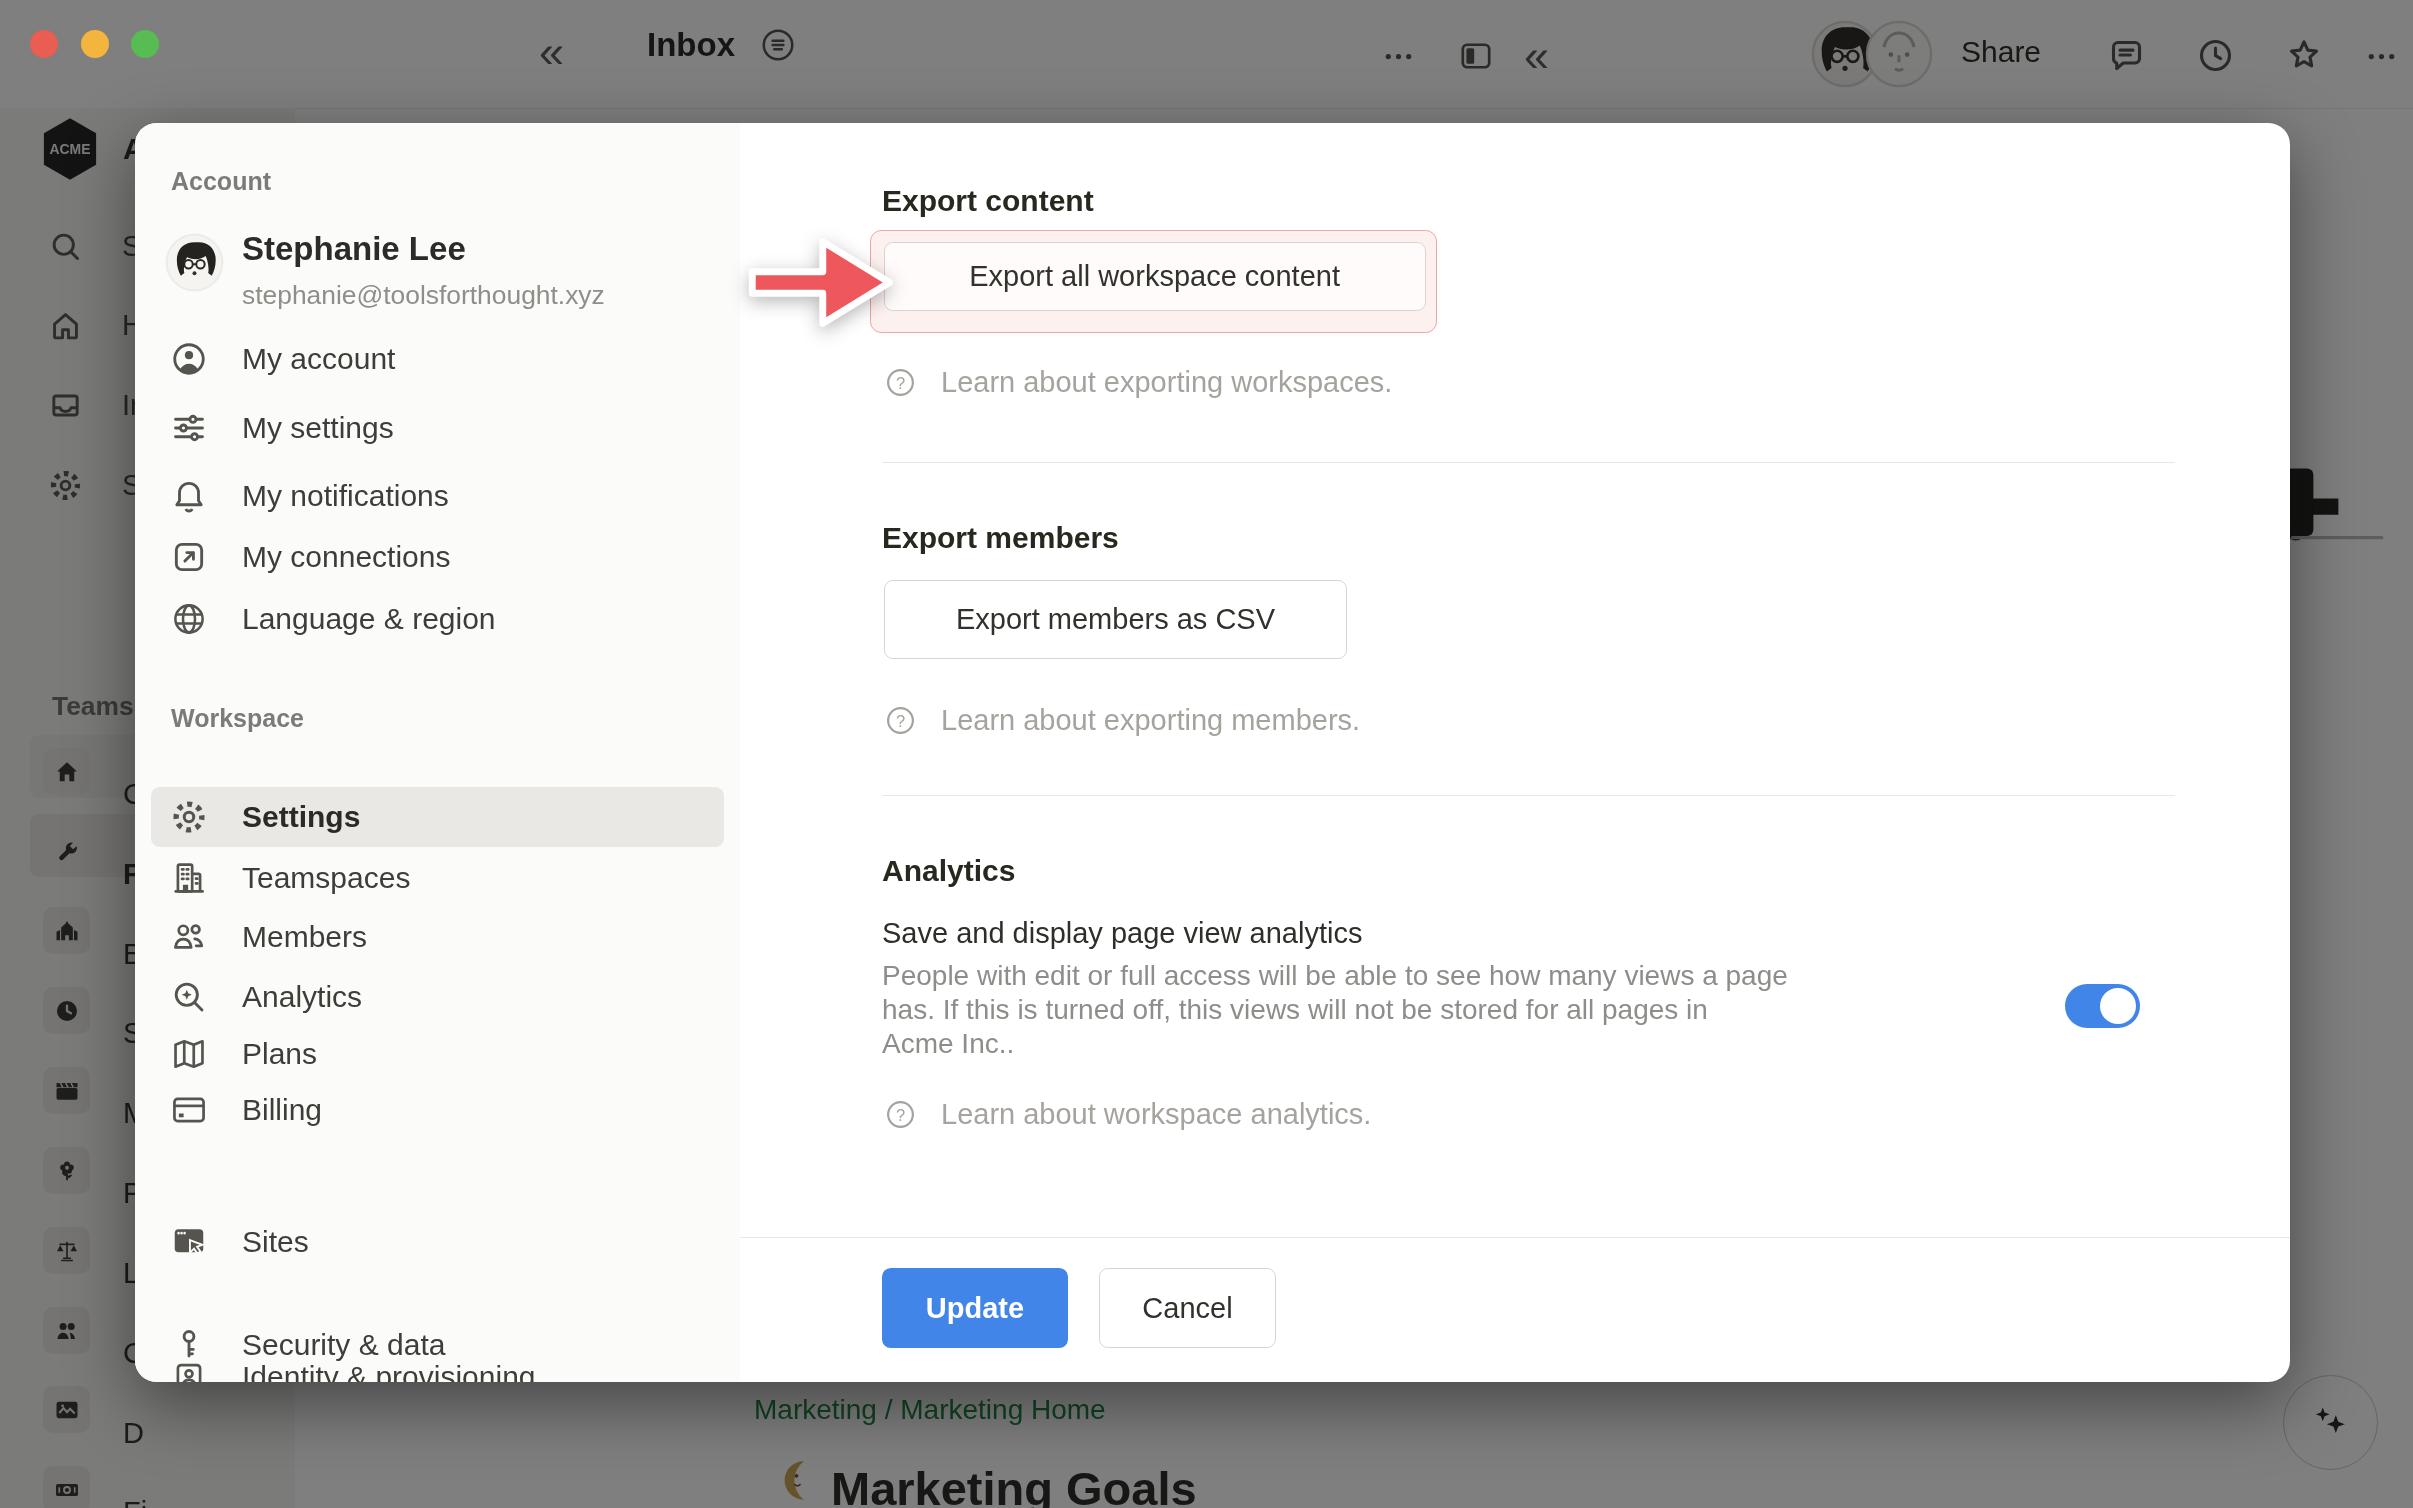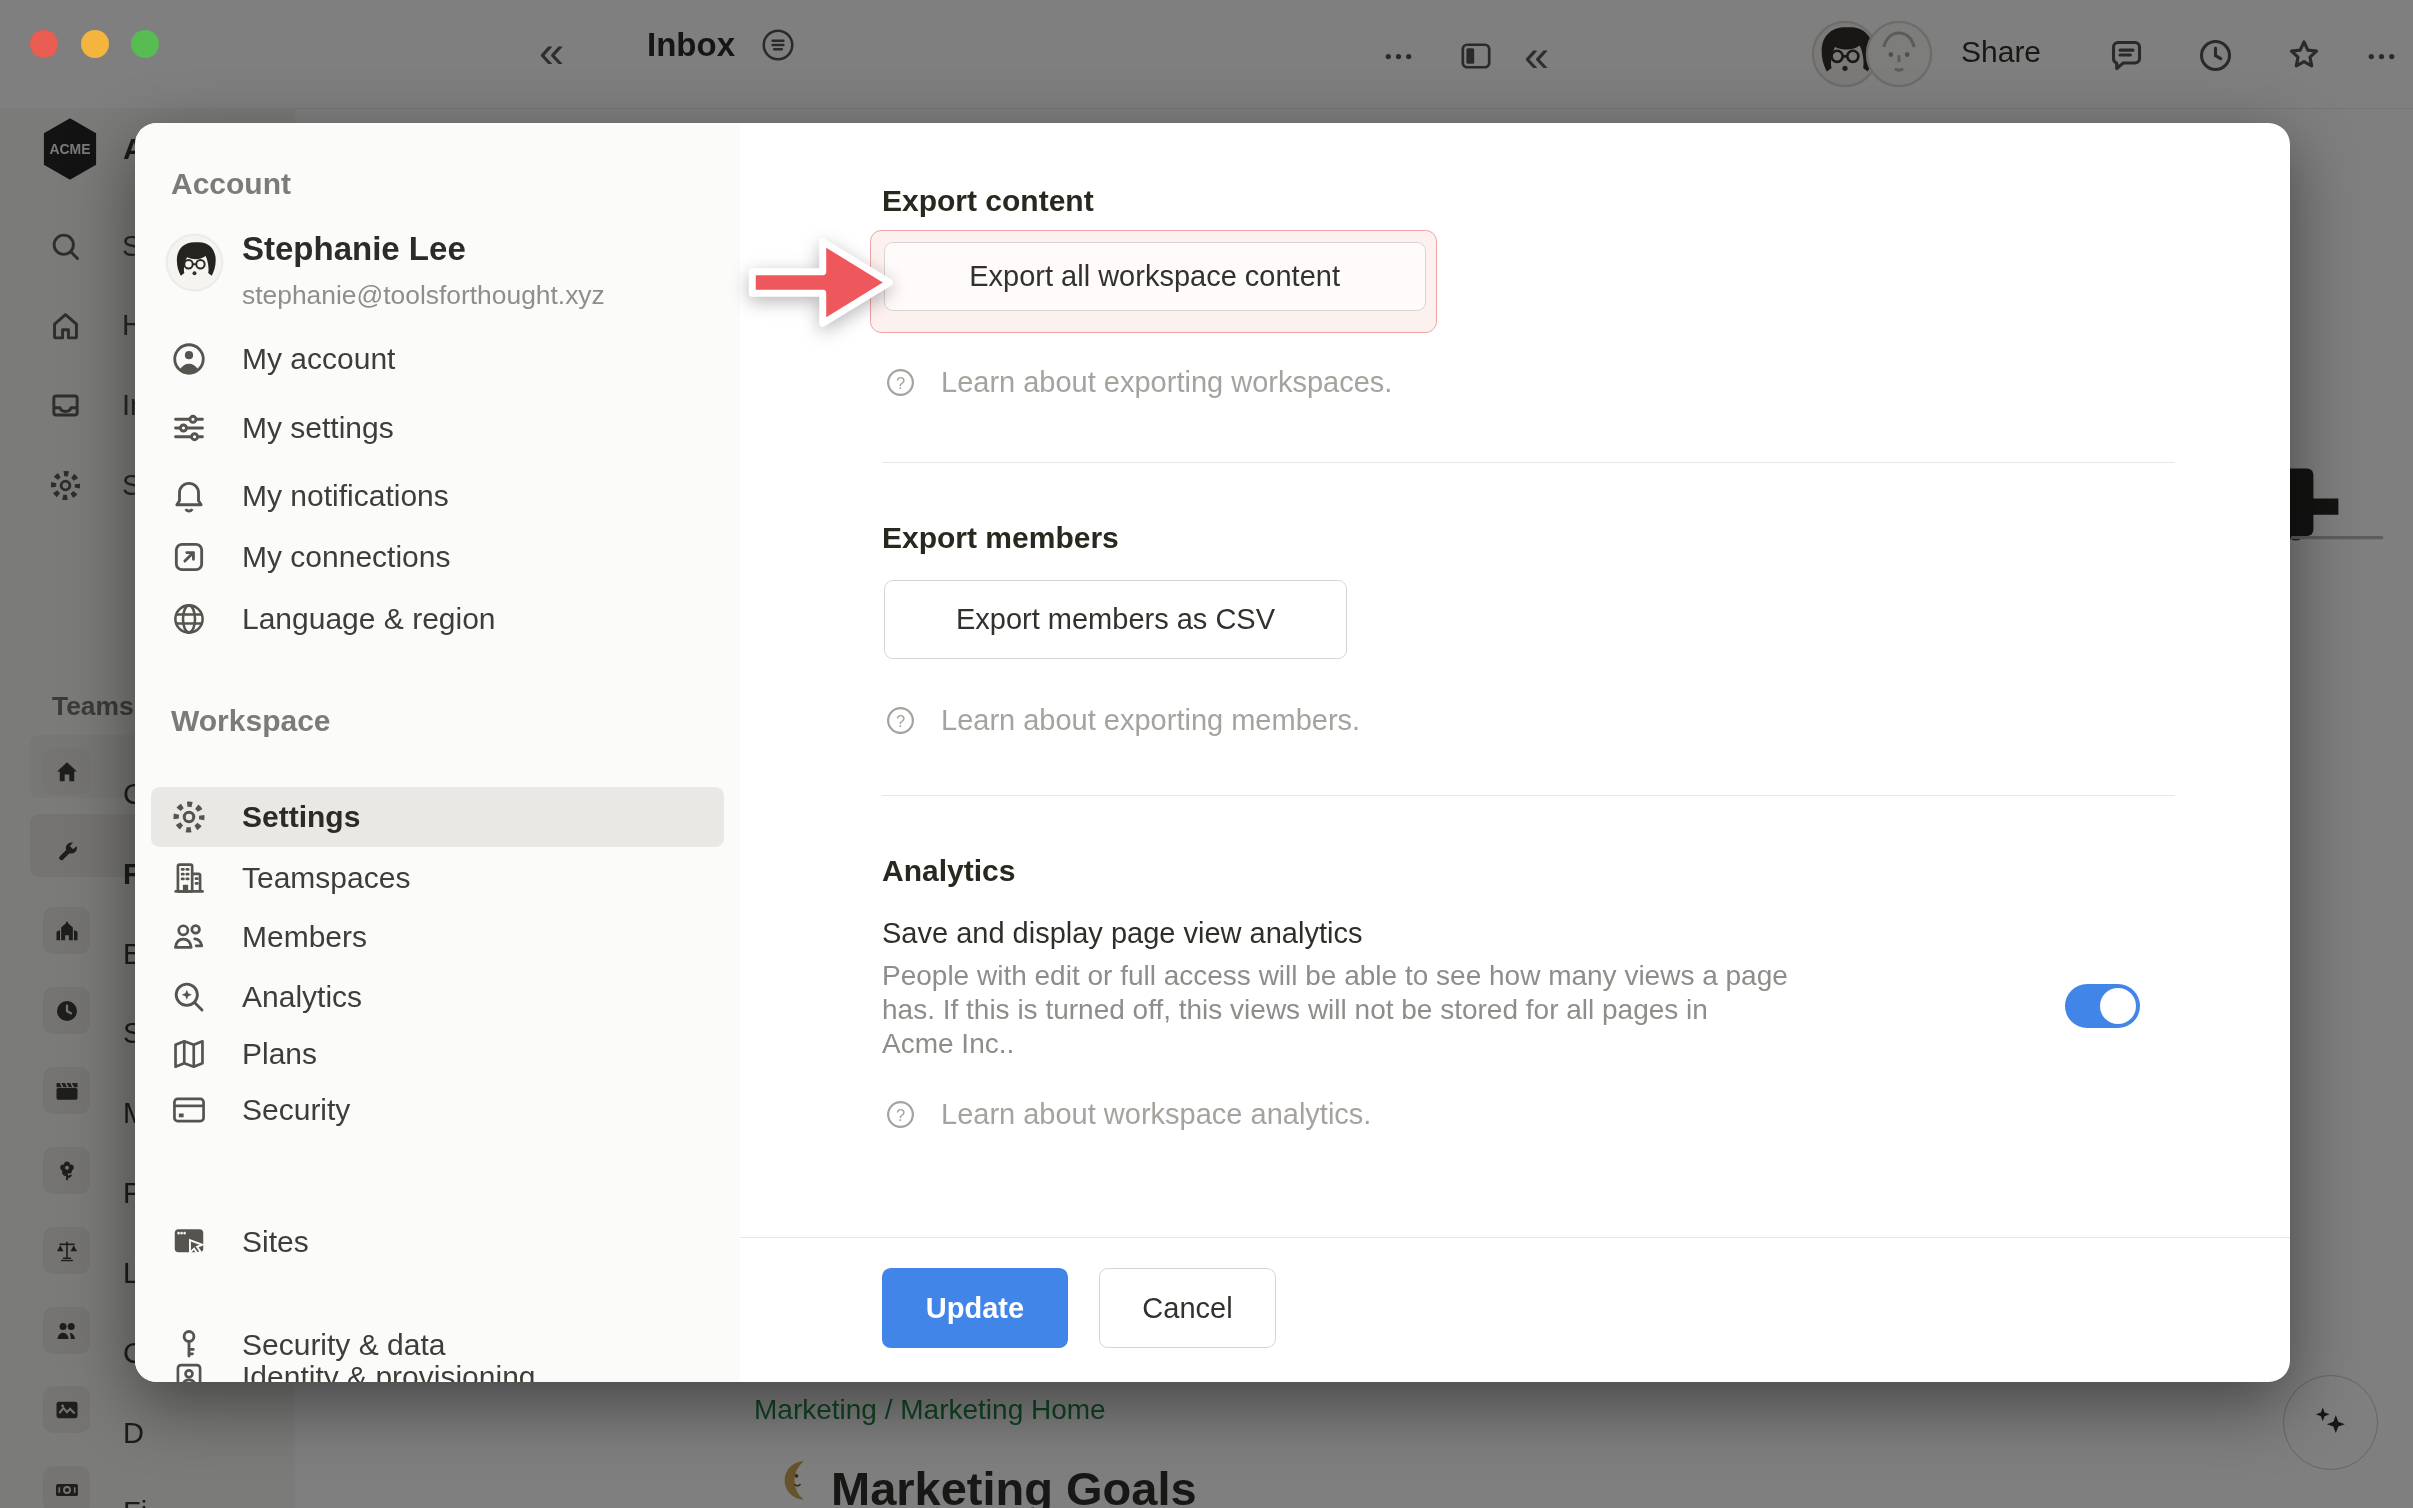--- a/index.html
+++ b/index.html
@@ -32,21 +32,21 @@
   .dim{position:absolute;inset:0;background:rgba(13,13,13,0.53);z-index:5;}
 
   
   .lights{position:absolute;left:30px;top:30px;display:flex;gap:22.6px;z-index:7;}
   .light{width:28px;height:28px;border-radius:50%;}
 
   
   .modal{position:absolute;left:135px;top:123px;width:2155px;height:1259px;background:#ffffff;
          border-radius:21.4px;box-shadow:0 21.4px 69px rgba(0,0,0,0.45);z-index:10;overflow:hidden;}
   .msb{position:absolute;left:0;top:0;width:605px;height:100%;background:#fbfbfa;}
-  .msb-h{position:absolute;left:36px;font-size:30px;font-weight:600;color:#7d7b77;}
+  .msb-h{position:absolute;left:36px;font-size:25px;font-weight:600;color:#7d7b77;}
   .mrow{position:absolute;left:35px;display:flex;align-items:center;gap:34px;height:60px;color:#3e3d38;}
   .mrow .ric{width:38px;height:38px;color:#56544e;display:flex;align-items:center;justify-content:center;}
   .mrow .rlbl{font-size:30px;white-space:nowrap;}
   .selpill{position:absolute;left:16.3px;top:664px;width:573px;height:60px;border-radius:8.8px;background:#e9e8e5;}
   .mrow.sel .rlbl{font-weight:600;color:#2b2a25;}
   .avatar-big{position:absolute;left:33px;top:113px;width:53px;height:53px;border-radius:50%;
               box-shadow:0 0 0 2.5px #ececea;}
   .uname{position:absolute;left:107px;top:107px;font-size:33px;font-weight:600;color:#2c2b27;}
   .uemail{position:absolute;left:107px;top:157px;font-size:26.4px;color:#908e89;white-space:nowrap;}
 
@@ -436,21 +436,21 @@
         <span class="rlbl">Plans</span>
       </div>
       <div class="mrow" style="top:957px;">
         <span class="ric">
             <svg width="38" height="38" viewBox="0 0 24 24" fill="none" stroke="currentColor" stroke-width="1.7">
               <rect x="2.8" y="5" width="18.4" height="14" rx="2"></rect>
               <path d="M2.8 9.4h18.4"></path>
               <rect x="5.6" y="14.2" width="3" height="2.4" fill="currentColor" stroke="none"></rect>
             </svg>
           </span>
-        <span class="rlbl">Security</span>
+        <span class="rlbl">Billing</span>
       </div>
       <div class="mrow" style="top:1089px;">
         <span class="ric">
             <svg width="38" height="38" viewBox="0 0 24 24" fill="none" stroke="currentColor" stroke-width="1.7" stroke-linecap="round">
               <rect x="3" y="4" width="18" height="14.5" rx="2.4" fill="currentColor" stroke="none"></rect>
               <path d="M5.4 6.4h.01M7.3 6.4h.01M9.2 6.4h.01" stroke="#fbfbfa" stroke-width="1.6"></path>
               <path d="M12.6 10.8l7.8 3-3.3 1.2 2.1 3-1.9 1.3-2.1-3.1-2.6 2.5z" fill="currentColor" stroke="#fbfbfa" stroke-width="1.2"></path>
             </svg>
           </span>
         <span class="rlbl">Sites</span>

